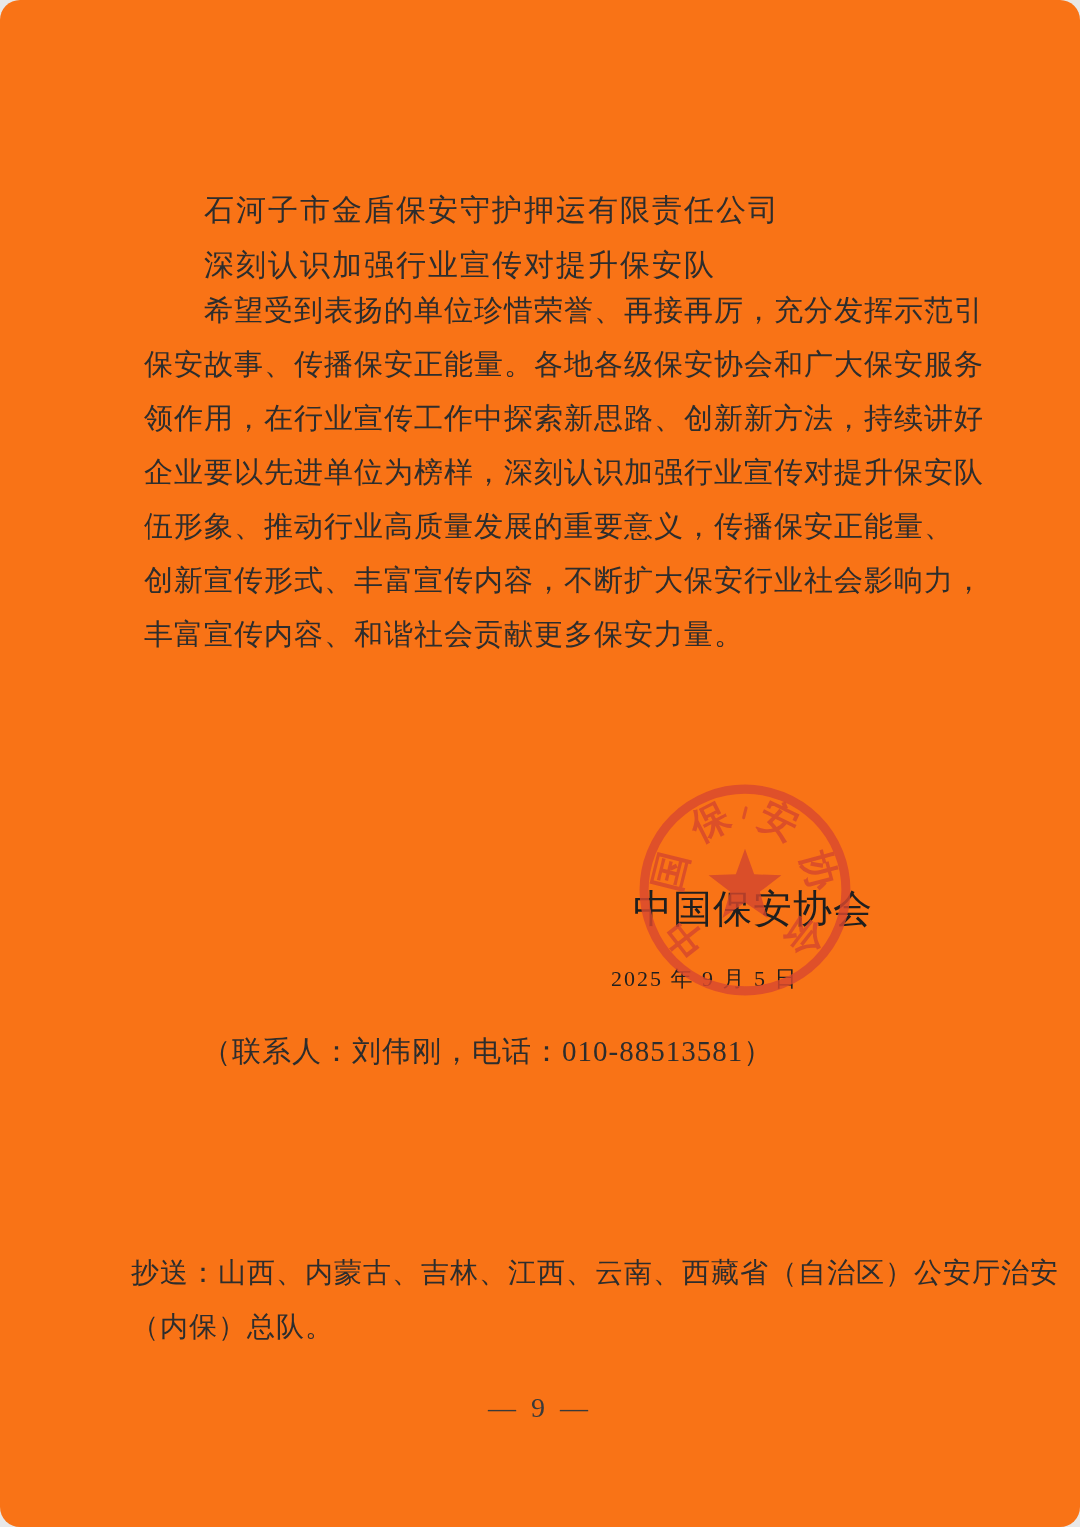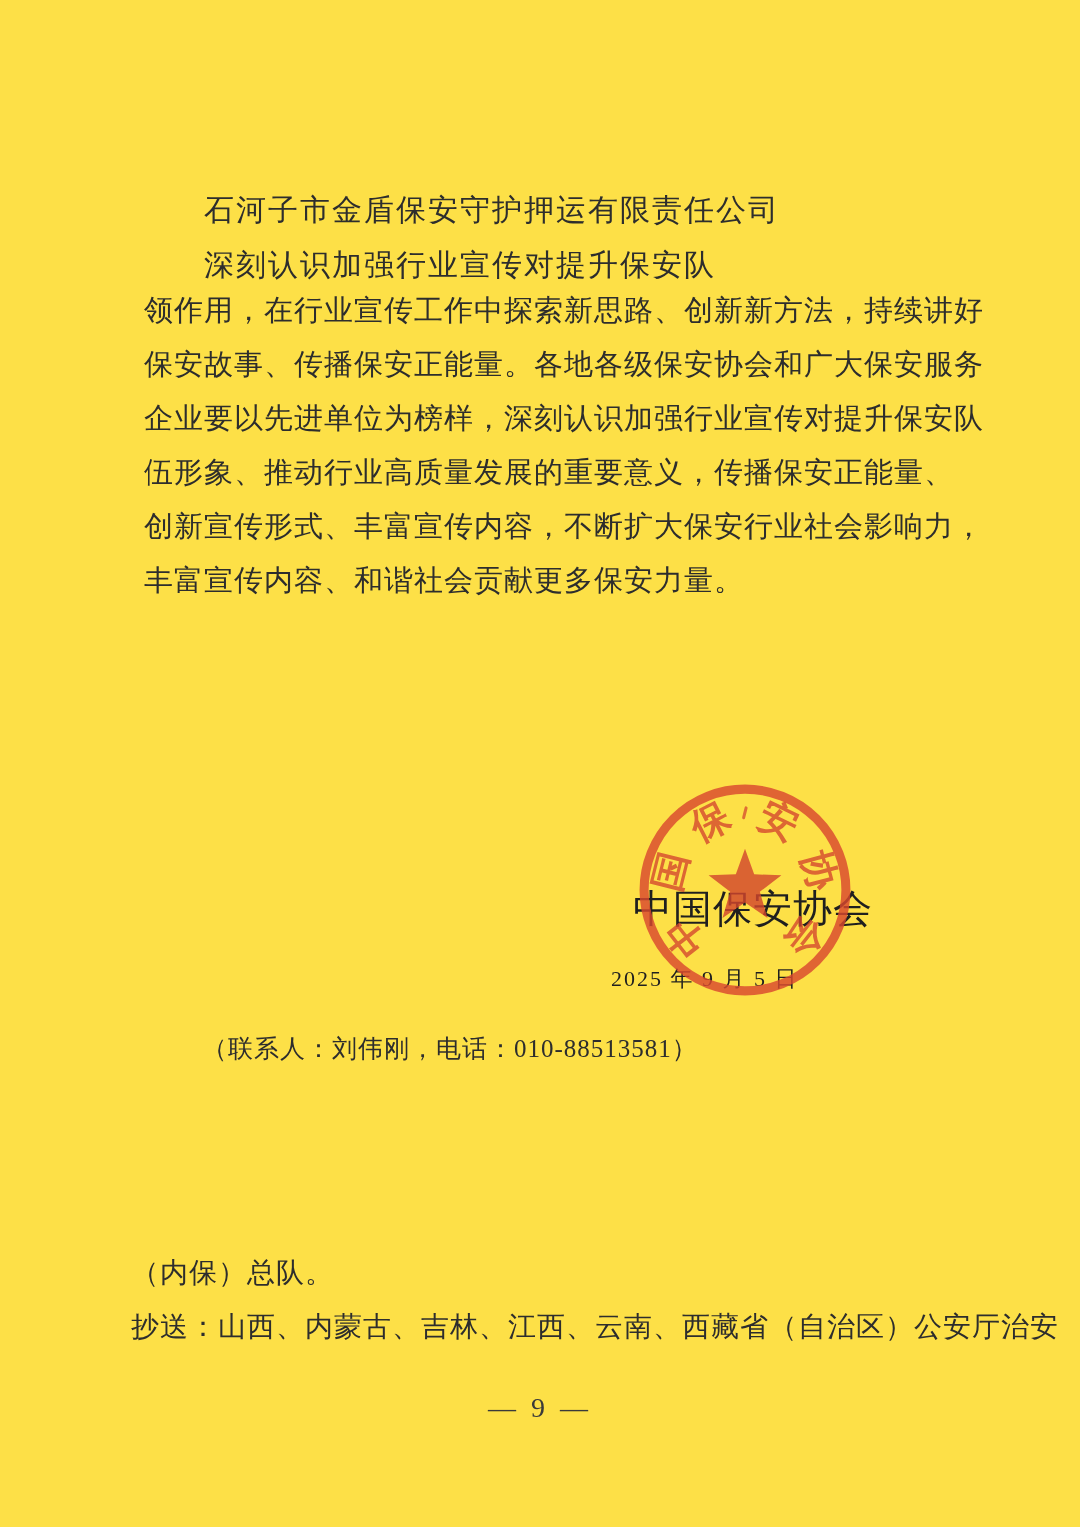--- a/index.html
+++ b/index.html
@@ -1,23 +1,24 @@
 <!DOCTYPE html>
 <html><head>
 <meta charset="utf-8">
 <style>
   html,body { margin:0; padding:0; background:#e8e8e8; }
   .page {
     position:relative;
     width:1080px; height:1527px;
     margin:0 auto;
-    background:#fde047;
+    background:#f97316;
     font-family:"Liberation Serif","DejaVu Serif",serif;
     color:#2d2d2d;
     overflow:hidden;
+    border-radius:20px;
   }
   .recipients {
     position:absolute; left:144px; top:182px;
     font-size:30px; line-height:55px; letter-spacing:2px;
   }
   .recipients .line { text-indent:60px; white-space:nowrap; }
   .paragraph {
     position:absolute; left:144px; top:283px;
     font-size:29px; line-height:54px; letter-spacing:1px;
   }
@@ -37,21 +38,21 @@
     position:absolute; left:634px; top:779px;
     width:222px; height:222px; z-index:2;
     opacity:0.92;
   }
   .seal-char {
     font-family:"Liberation Serif","DejaVu Serif",serif;
     font-size:38px; font-weight:bold;
   }
   .contact {
     position:absolute; left:202px; top:1032px;
-    font-size:25px; letter-spacing:1px; white-space:nowrap;
+    font-size:29px; letter-spacing:1px; white-space:nowrap;
   }
   .cc {
     position:absolute; left:131px; top:1246px;
     font-size:28px; line-height:54px; letter-spacing:1px;
   }
   .cc .line { white-space:nowrap; }
   .page-number {
     position:absolute; left:0; top:1392px; width:100%;
     text-align:center; font-size:28px; letter-spacing:4px; color:#3a3a3a;
   }
@@ -60,22 +61,23 @@
 <body>
 
 <div class="page">
 
   <div class="recipients">
     <div class="line">石河子市金盾保安守护押运有限责任公司</div>
     <div class="line">深刻认识加强行业宣传对提升保安队</div>
   </div>
 
   <div class="paragraph">
+    <div class="line first">希望受到表扬的单位珍惜荣誉、再接再厉，充分发挥示范引</div>
+    <div class="line">保安故事、传播保安正能量。各地各级保安协会和广大保安服务</div>
     <div class="line">领作用，在行业宣传工作中探索新思路、创新新方法，持续讲好</div>
-    <div class="line">保安故事、传播保安正能量。各地各级保安协会和广大保安服务</div>
     <div class="line">企业要以先进单位为榜样，深刻认识加强行业宣传对提升保安队</div>
     <div class="line">伍形象、推动行业高质量发展的重要意义，传播保安正能量、</div>
     <div class="line">创新宣传形式、丰富宣传内容，不断扩大保安行业社会影响力，</div>
     <div class="line">丰富宣传内容、和谐社会贡献更多保安力量。</div>
   </div>
 
   <div class="sig-org">中国保安协会</div>
   <div class="sig-date">2025 年 9 月 5 日</div>
 
   <svg class="seal-svg" viewBox="0 0 220 220" xmlns="http://www.w3.org/2000/svg">
@@ -88,19 +90,19 @@
       <text class="seal-char" x="75.5" y="42.3" transform="rotate(-27 75.5 42.3)">保</text>
       <text class="seal-char" x="143.3" y="41.7" transform="rotate(26 143.3 41.7)">安</text>
       <text class="seal-char" x="183.4" y="90.3" transform="rotate(75 183.4 90.3)">协</text>
       <text class="seal-char" x="169.9" y="156.8" transform="rotate(128 169.9 156.8)">会</text>
     </g>
   </svg>
 
   <div class="contact">（联系人：刘伟刚，电话：010-88513581）</div>
 
   <div class="cc">
+    <div class="line">抄送：山西、内蒙古、吉林、江西、云南、西藏省（自治区）公安厅治安</div>
     <div class="line">（内保）总队。</div>
-    <div class="line">抄送：山西、内蒙古、吉林、江西、云南、西藏省（自治区）公安厅治安</div>
   </div>
 
   <div class="page-number">— 9 —</div>
 
 </div>
 
 </body></html>

